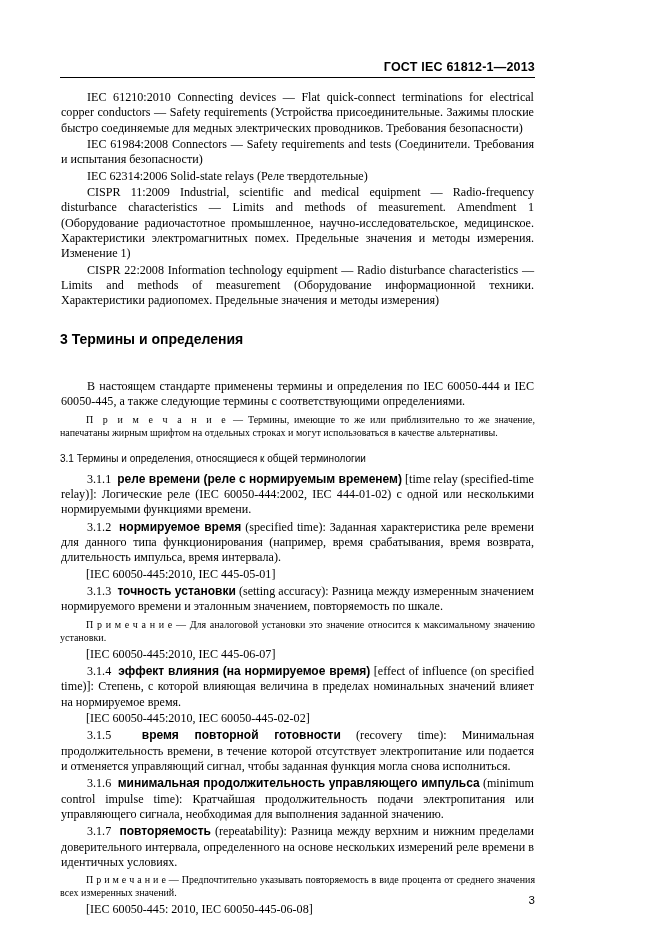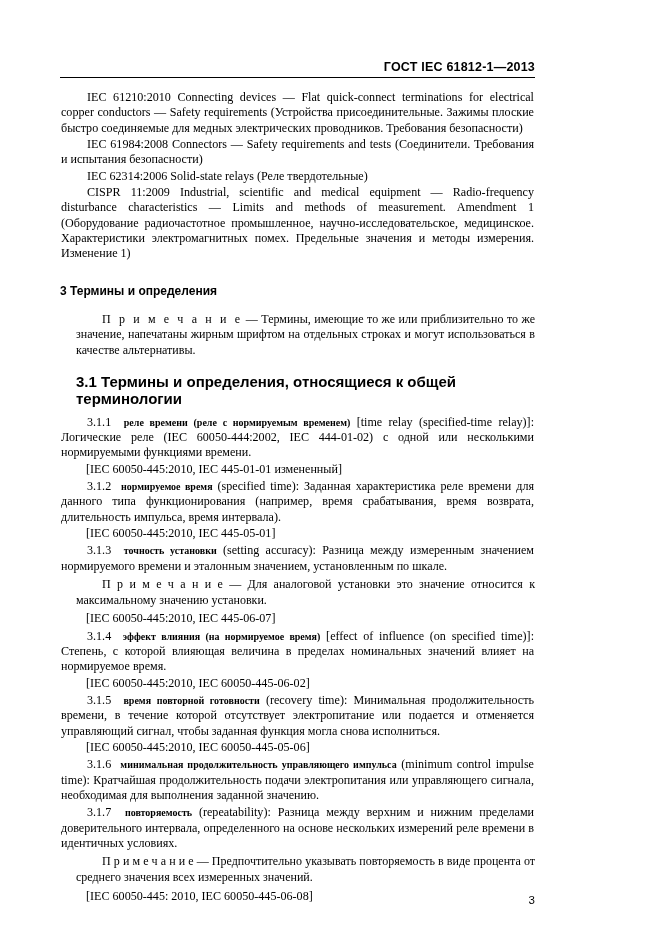--- a/index.html
+++ b/index.html
@@ -38,51 +38,51 @@
   p {
     margin: 1px;
     font-size: 12.1px;
     line-height: 1.27;
     text-align: justify;
   }
   .indent {
     text-indent: 26px;
   }
   .note {
-    font-size: 12px;
+    font-size: 10px;
     line-height: 1.3;
     text-align: justify;
-    margin: 3px 0 3px 16px;
+    margin: 3px 0 3px 0;
     text-indent: 26px;
   }
   .note .sp {
     letter-spacing: 2.4px;
   }
   .ref {
     font-size: 12.1px;
     line-height: 1.27;
     text-indent: 26px;
     margin: 0;
   }
   .section-title {
     font-family: "Liberation Sans", sans-serif;
     font-weight: bold;
-    font-size: 12px;
-    margin: 22px 0 14px 0;
+    font-size: 14px;
+    margin: 22px 0 32px 0;
   }
   .sub-title {
     font-family: "Liberation Sans", sans-serif;
-    font-weight: bold;
-    font-size: 15px;
-    margin: 14px 0 8px 16px;
+    font-weight: normal;
+    font-size: 10px;
+    margin: 14px 0 8px 0;
   }
   b.term {
-    font-family: Liberation Serif, serif;
+    font-family: Liberation Sans, sans-serif;
     font-weight: bold;
-    font-size: 10px;
+    font-size: 12px;
   }
   .block {
     margin-top: 2px;
   }
   .pagenum {
     position: absolute;
     right: 60px;
     bottom: 30px;
     font-family: "Liberation Sans", sans-serif;
     font-size: 11.5px;
@@ -94,53 +94,53 @@
 <div class="page">
 
   <div class="header">ГОСТ IEC 61812-1—2013</div>
   <hr class="header-rule">
 
   <div>
     <p class="indent">IEC 61210:2010 Connecting devices — Flat quick-connect terminations for electrical copper conductors — Safety requirements (Устройства присоединительные. Зажимы плоские быстро соединяемые для медных электрических проводников. Требования безопасности)</p>
     <p class="indent">IEC 61984:2008 Connectors — Safety requirements and tests (Соединители. Требования и испытания безопасности)</p>
     <p class="indent">IEC 62314:2006 Solid-state relays (Реле твердотельные)</p>
     <p class="indent">CISPR 11:2009 Industrial, scientific and medical equipment — Radio-frequency disturbance characteristics — Limits and methods of measurement. Amendment 1 (Оборудование радиочастотное промышленное, научно-исследовательское, медицинское. Характеристики электромагнитных помех. Предельные значения и методы измерения. Изменение 1)</p>
+    <p class="indent">CISPR 22:2008 Information technology equipment — Radio disturbance characteristics — Limits and methods of measurement (Оборудование информационной техники. Характеристики радиопомех. Предельные значения и методы измерения)</p>
   </div>
 
   <div class="section-title">3  Термины и определения</div>
 
+  <p class="indent">В настоящем стандарте применены термины и определения по IEC 60050-444 и IEC 60050-445, а также следующие термины с соответствующими определениями.</p>
 
   <p class="note"><span class="sp">П р и м е ч а н и е</span><span> — Термины, имеющие то же или приблизительно то же значение, напечатаны жирным шрифтом на отдельных строках и могут использоваться в качестве альтернативы.</span></p>
 
   <div class="sub-title">3.1  Термины и определения, относящиеся к общей терминологии</div>
 
   <div class="block">
     <p class="indent"><span>3.1.1</span>&nbsp;&nbsp;<b class="term">реле времени (реле с нормируемым временем)</b><span> [time relay (specified-time relay)]:  Логические реле (IEC 60050-444:2002, IEC 444-01-02) с одной или несколькими нормируемыми функциями времени.</span></p>
-    <p class="ref">[IEC 60050-445:2010, IEC 445-01-01 измененный]</p>
   </div>
 
   <div class="block">
     <p class="indent"><span>3.1.2</span>&nbsp;&nbsp;<b class="term">нормируемое время</b><span> (specified time):  Заданная характеристика реле времени для данного типа функционирования (например, время срабатывания, время возврата, длительность импульса, время интервала).</span></p>
     <p class="ref">[IEC 60050-445:2010, IEC 445-05-01]</p>
   </div>
 
   <div class="block">
-    <p class="indent"><span>3.1.3</span>&nbsp;&nbsp;<b class="term">точность установки</b><span> (setting accuracy):  Разница между измеренным значением нормируемого времени и эталонным значением, установленным по шкале.</span></p>
+    <p class="indent"><span>3.1.3</span>&nbsp;&nbsp;<b class="term">точность установки</b><span> (setting accuracy):  Разница между измеренным значением нормируемого времени и эталонным значением, повторяемость по шкале.</span></p>
     <p class="note">П р и м е ч а н и е  — Для аналоговой установки это значение относится к максимальному значению установки.</p>
     <p class="ref">[IEC 60050-445:2010, IEC 445-06-07]</p>
   </div>
 
   <div class="block">
     <p class="indent"><span>3.1.4</span>&nbsp;&nbsp;<b class="term">эффект влияния (на нормируемое время)</b><span> [effect of influence (on specified time)]:  Степень, с которой влияющая величина в пределах номинальных значений влияет на нормируемое время.</span></p>
-    <p class="ref">[IEC 60050-445:2010, IEC 60050-445-06-02]</p>
+    <p class="ref">[IEC 60050-445:2010, IEC 60050-445-02-02]</p>
   </div>
 
   <div class="block">
     <p class="indent"><span>3.1.5</span>&nbsp;&nbsp;<b class="term">время повторной готовности</b><span> (recovery time):  Минимальная продолжительность времени, в течение которой отсутствует электропитание или подается и отменяется управляющий сигнал, чтобы заданная функция могла снова исполниться.</span></p>
-    <p class="ref">[IEC 60050-445:2010, IEC 60050-445-05-06]</p>
   </div>
 
   <div class="block">
     <p class="indent"><span>3.1.6</span>&nbsp;&nbsp;<b class="term">минимальная продолжительность управляющего импульса</b><span> (minimum control impulse time):  Кратчайшая продолжительность подачи электропитания или управляющего сигнала, необходимая для выполнения заданной значению.</span></p>
   </div>
 
   <div class="block">
     <p class="indent"><span>3.1.7</span>&nbsp;&nbsp;<b class="term">повторяемость</b><span> (repeatability):  Разница между верхним и нижним пределами доверительного интервала, определенного на основе нескольких измерений реле времени в идентичных условиях.</span></p>
     <p class="note">П р и м е ч а н и е  — Предпочтительно указывать повторяемость в виде процента от среднего значения всех измеренных значений.</p>
     <p class="ref">[IEC 60050-445: 2010, IEC 60050-445-06-08]</p>

